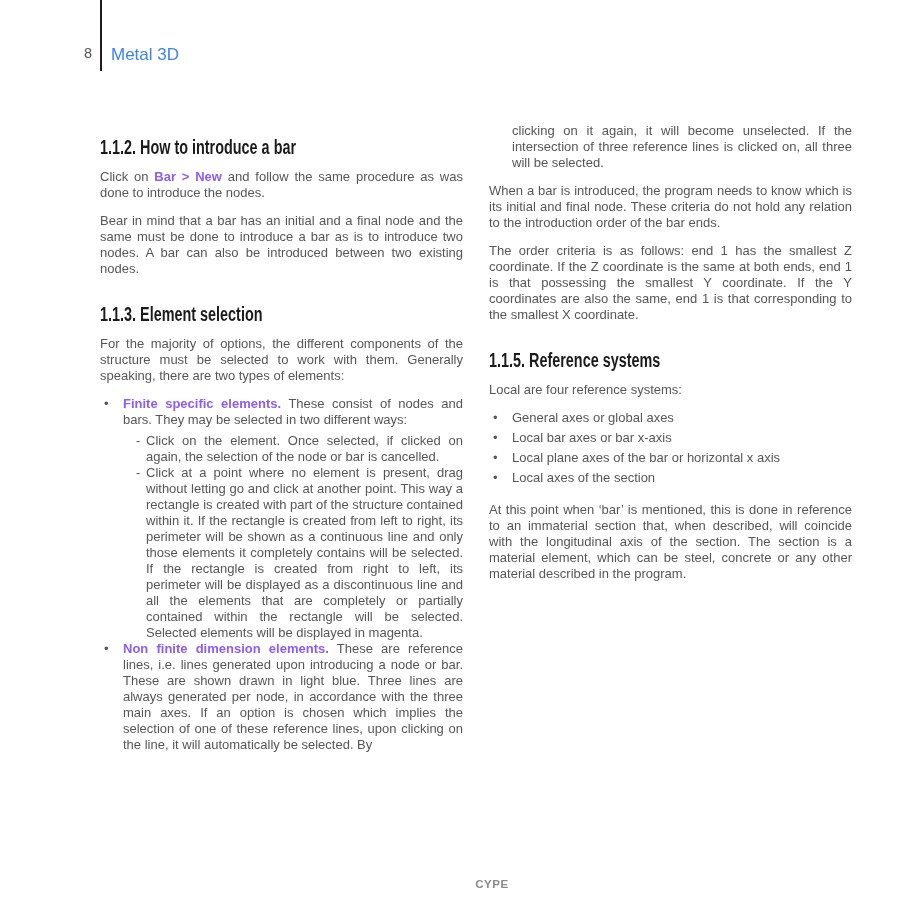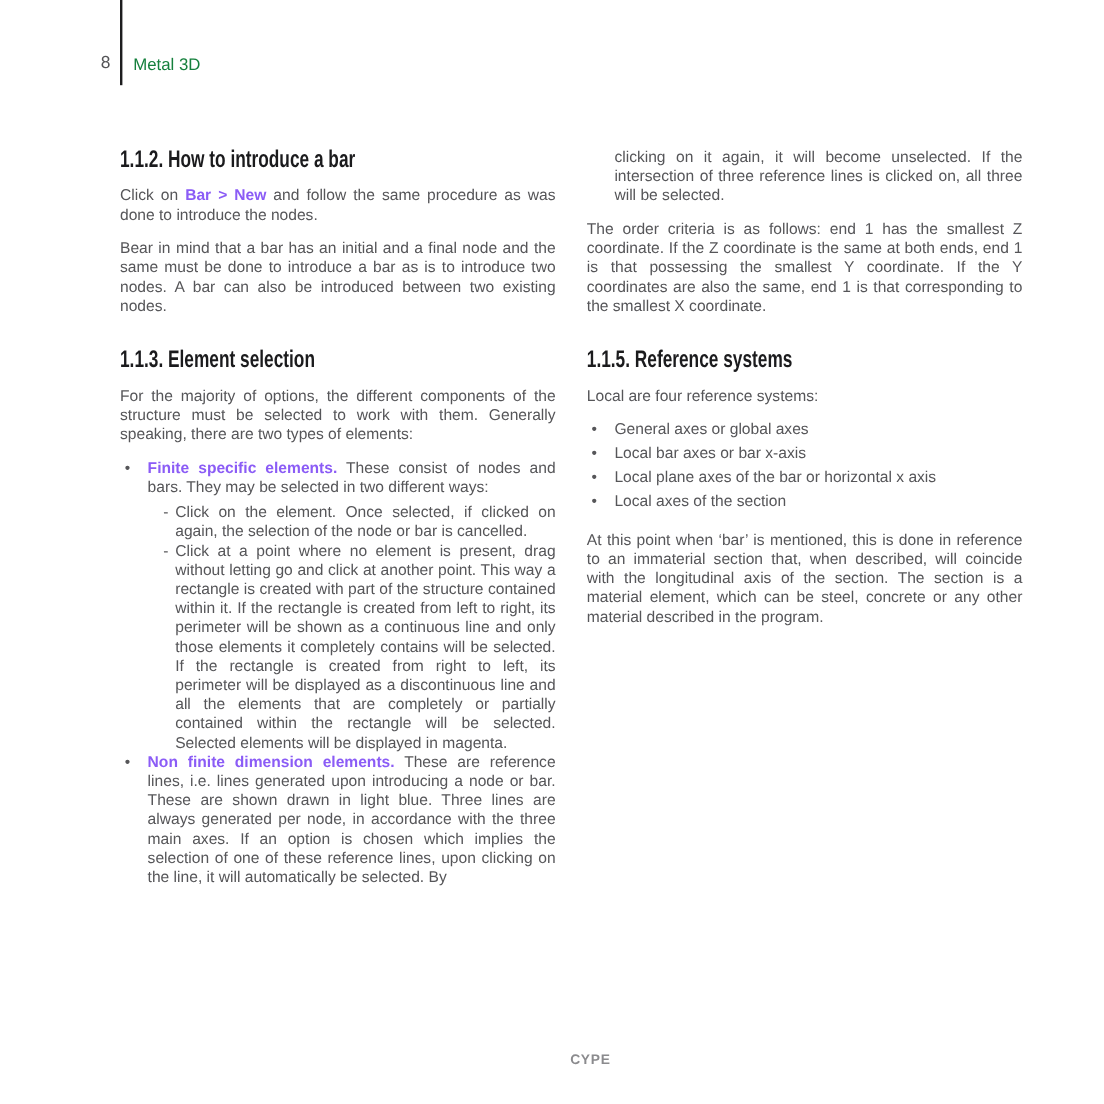--- a/index.html
+++ b/index.html
@@ -10,36 +10,36 @@
 
   
   .pagenum {
     position:absolute; top:45px; left:60px; width:32px; text-align:right;
     font-size:14.5px; color:#545457;
   }
   .header-rule {
     position:absolute; top:0; left:100px; width:2px; height:71px; background:#1d1d1f;
   }
   .doctitle {
-    position:absolute; top:45px; left:111px; font-size:14px; color:#15803d;
+    position:absolute; top:45px; left:111px; font-size:17px; color:#3b82f6;
   }
 
   
   .columns {
     position:absolute; top:123px; left:100px; width:753px;
     display:flex; gap:26px; align-items:flex-start;
   }
   .col { width:363px; flex:0 0 363px; }
 
   h2 {
     font-size:20px; line-height:21px; font-weight:700; color:#1b1b1d;
     margin:27px 0 11px 0; white-space:nowrap;
   }
   h2 .hx { display:inline-block; transform:scaleX(0.72); transform-origin:0 60%; letter-spacing:0; }
-  .col > h2:first-child { margin-top:0; }
+  .col > h2:first-child { margin-top:14px; }
 
   p, .btext, .marker {
     font-size:13px; line-height:16px; color:#565659;
   }
   p { margin:0 0 12px 0; text-align:justify; }
   strong { font-weight:700; color:#8b5cf6; }
 
   .cont { padding-left:23px; }
 
   .list { margin:12px 0 0 0; }
@@ -107,20 +107,21 @@
         </div>
 
       </div>
     </section>
 
     <section class="col">
 
       <p class="cont">clicking on it again, it will become unselected. If the intersection of three reference lines is clicked on, all three will be selected.</p>
 
 
+      <p>When a bar is introduced, the program needs to know which is its initial and final node. These criteria do not hold any relation to the introduction order of the bar ends.</p>
       <p>The order criteria is as follows: end 1 has the smallest Z coordinate. If the Z coordinate is the same at both ends, end 1 is that possessing the smallest Y coordinate. If the Y coordinates are also the same, end 1 is that corresponding to the smallest X coordinate.</p>
 
       <h2><span class="hx">1.1.5. Reference systems</span></h2>
 
       <p>Local are four reference systems:</p>
 
       <div class="reflist">
         <div class="bullet">
           <span class="marker">•</span>
           <div class="btext">General axes or global axes</div>

